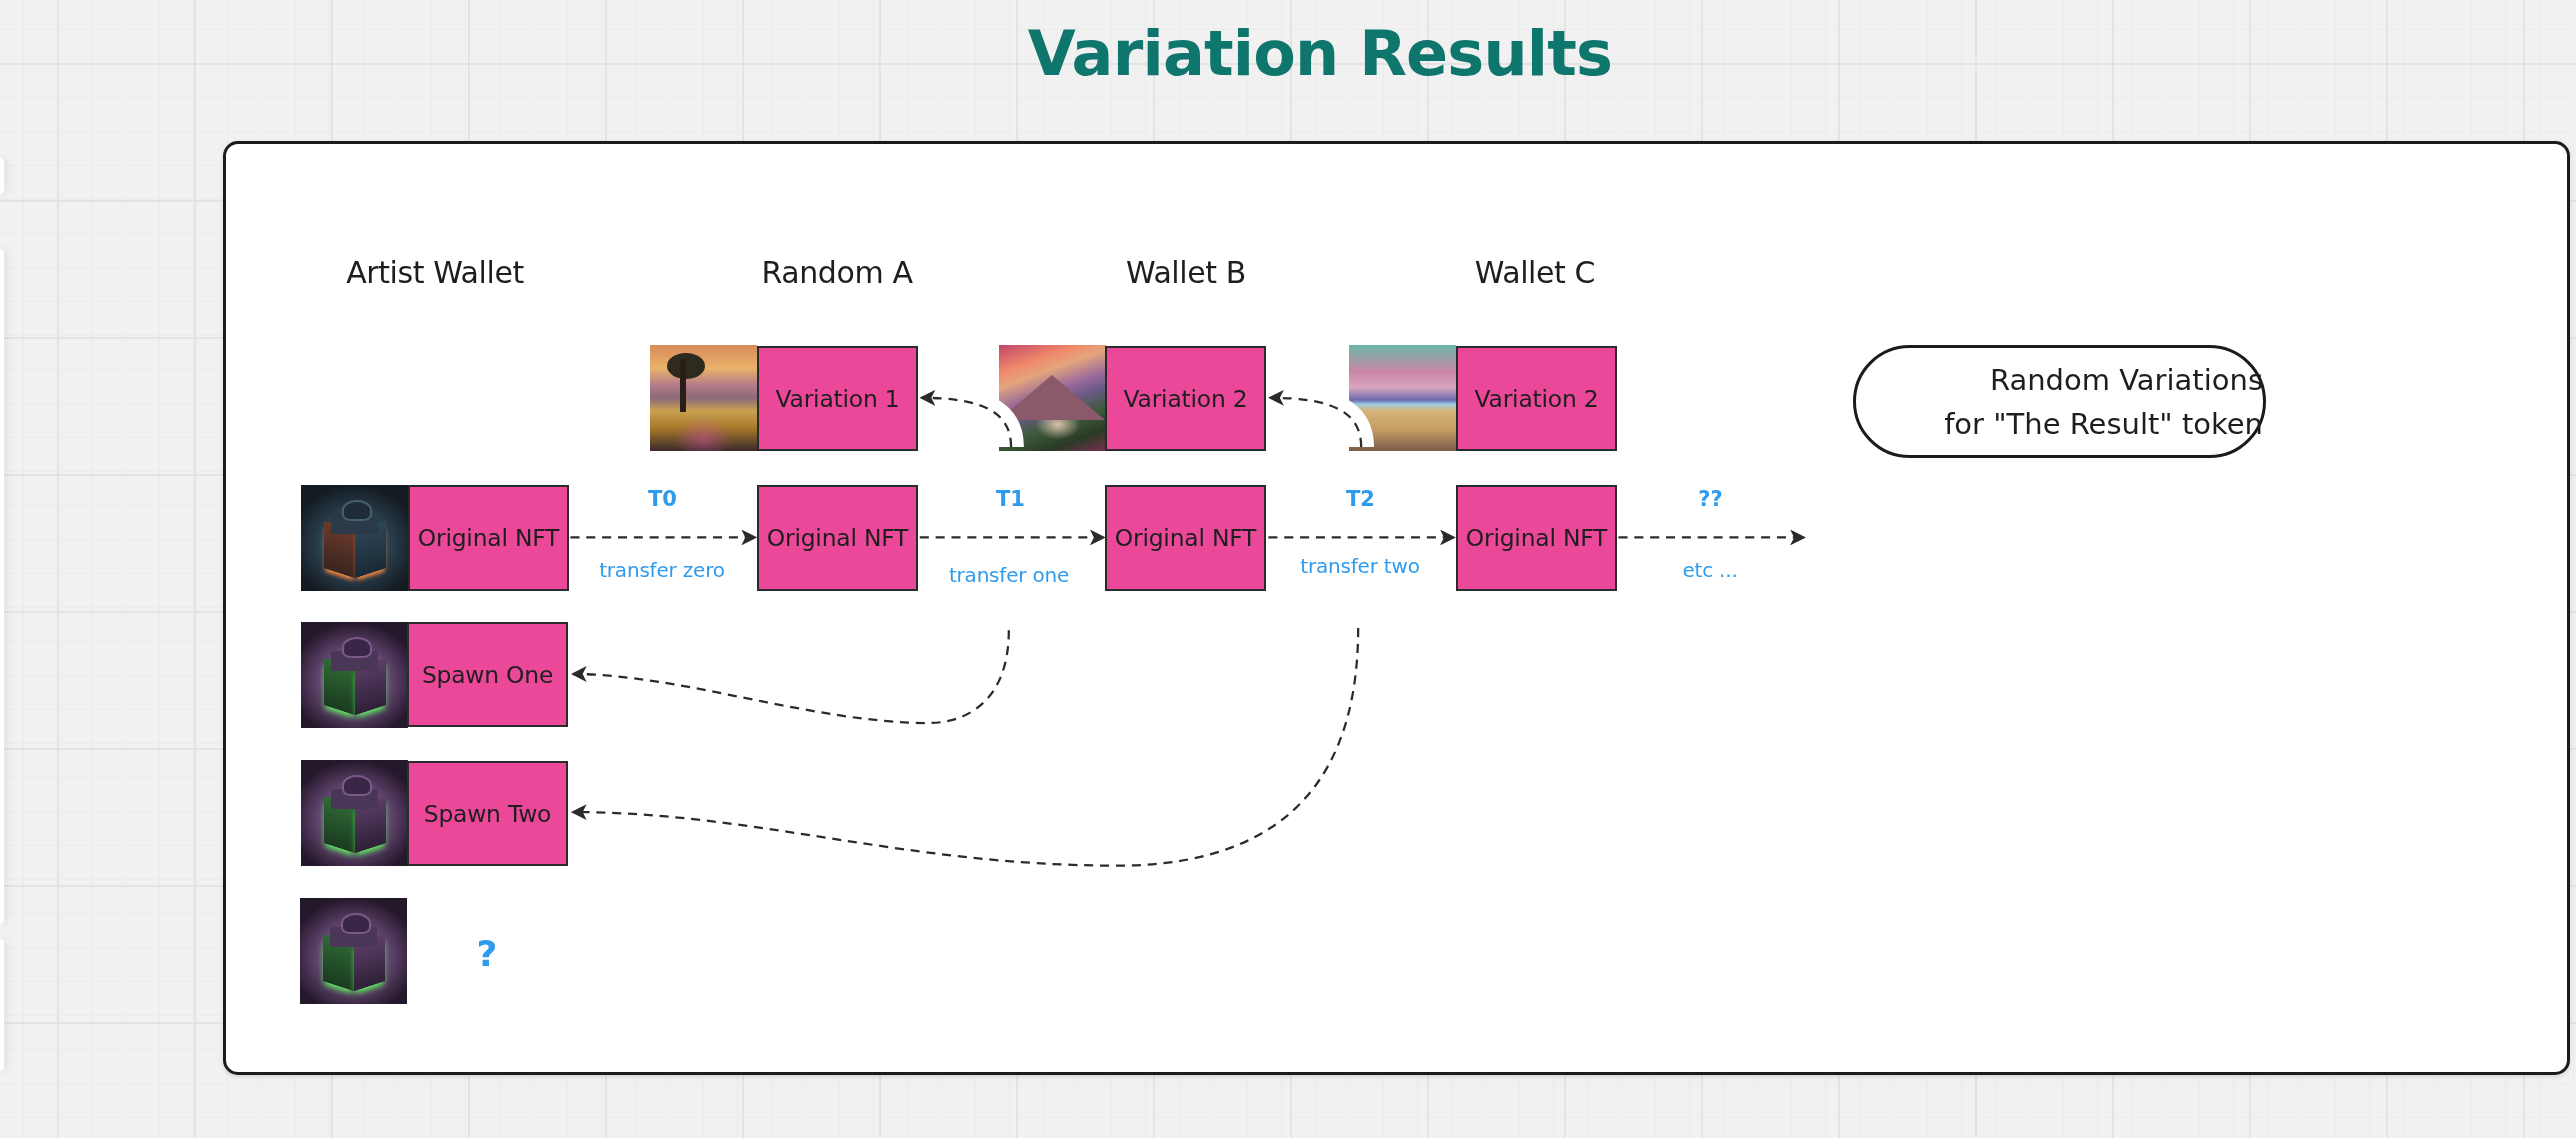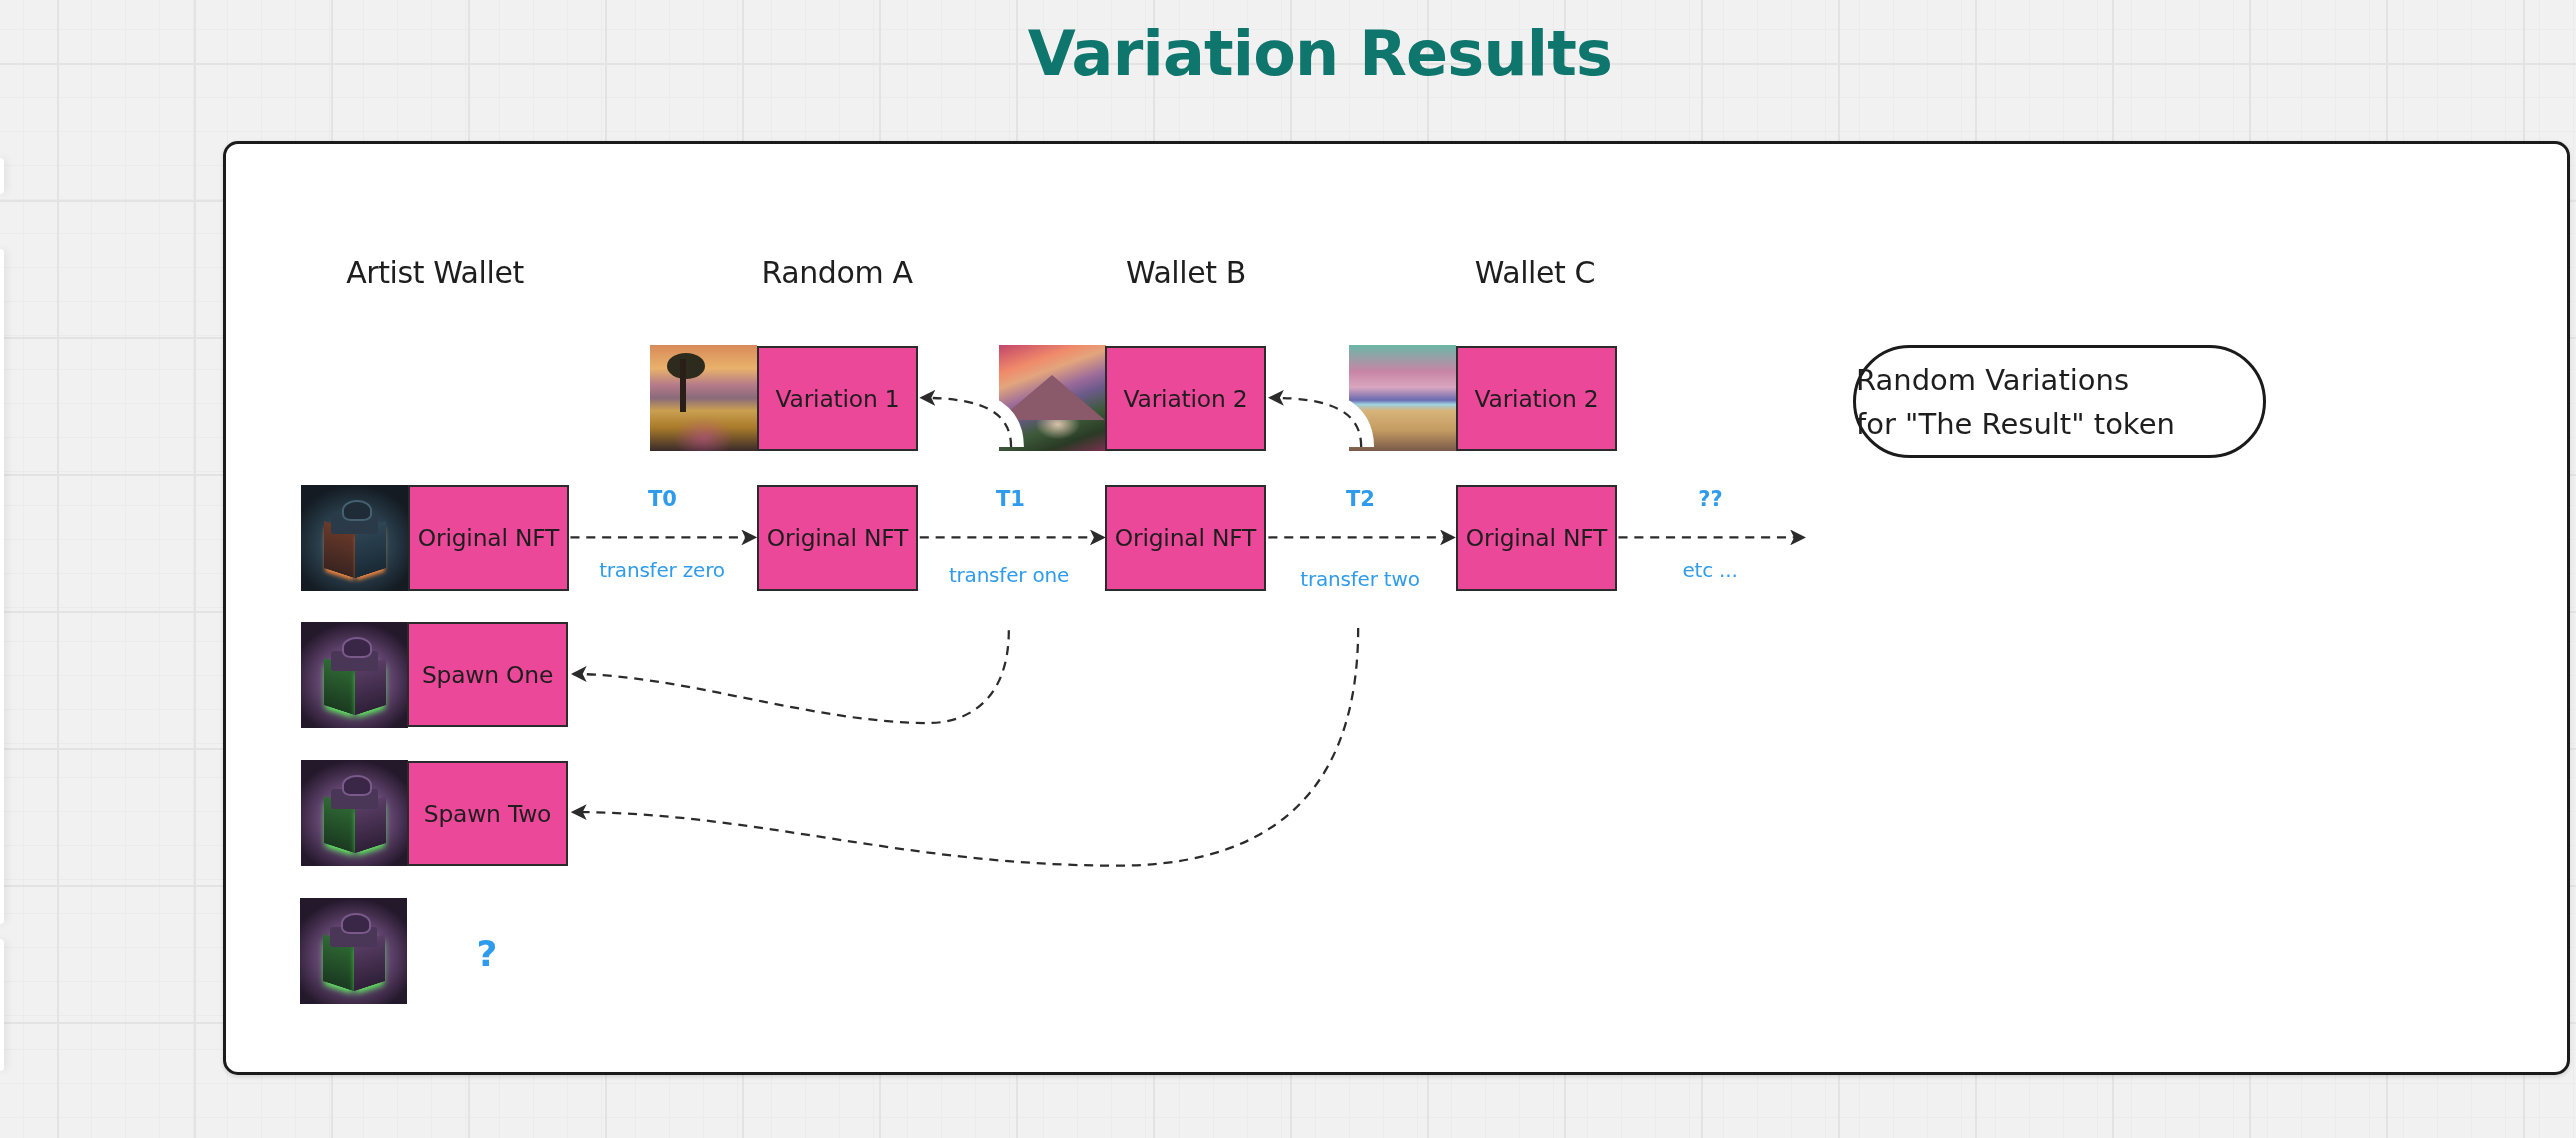--- a/index.html
+++ b/index.html
@@ -91,21 +91,21 @@
     position: absolute; width: 196px; margin-left: -98px; text-align: center;
     color: #2f9bec; font-size: 20px; letter-spacing: -0.2px;
   }
   .qmark {
     position: absolute; left: 472px; top: 933px; width: 30px; text-align: center;
     color: #2f9bec; font-weight: bold; font-size: 36px;
   }
   .pill {
     position: absolute; left: 1853px; top: 345px; width: 413px; height: 113px;
     box-sizing: border-box; border: 3.8px solid #1b1b1b; border-radius: 57px; background: #fff;
-    display: flex; flex-direction: column; align-items: flex-start; justify-content: center;
+    display: flex; flex-direction: column; align-items: flex-end; justify-content: center;
     font-size: 29px; line-height: 44px; color: #1e1e1e; text-align: center;
   }
   .pill b { font-weight: normal; }
   svg.arrows { position: absolute; left: 0; top: 0; width: 2576px; height: 1139px; pointer-events: none; }
 </style>
 </head>
 <body>
 
 <div class="side-panel" style="top:158px;height:36px;"></div>
 <div class="side-panel" style="top:249px;height:675px;"></div>
@@ -145,21 +145,21 @@
 <div class="card" style="left:408px;top:485px;width:161px;height:106px;">Original NFT</div>
 <div class="card" style="left:757px;top:485px;width:161px;height:106px;">Original NFT</div>
 <div class="card" style="left:1105px;top:485px;width:161px;height:106px;">Original NFT</div>
 <div class="card" style="left:1456px;top:485px;width:161px;height:106px;">Original NFT</div>
 
 <div class="t-label" style="left:662px;top:487px;">T0</div>
 <div class="t-sub" style="left:662px;top:558px;">transfer zero</div>
 <div class="t-label" style="left:1010px;top:487px;">T1</div>
 <div class="t-sub" style="left:1009px;top:563px;">transfer one</div>
 <div class="t-label" style="left:1360px;top:487px;">T2</div>
-<div class="t-sub" style="left:1360px;top:567px;text-align:center;">transfer two</div>
+<div class="t-sub" style="left:1360px;top:554px;text-align:center;">transfer two</div>
 <div class="t-label" style="left:1710px;top:487px;">??</div>
 <div class="t-sub" style="left:1710px;top:558px;">etc ...</div>
 
 <div class="thumb gift-purple" style="left:301px;top:622px;">
   <div class="gift-box">
     <div class="face-l"></div>
       <div class="face-r"></div>
       <div class="top"></div>
       <div class="bow"></div>
   </div>

